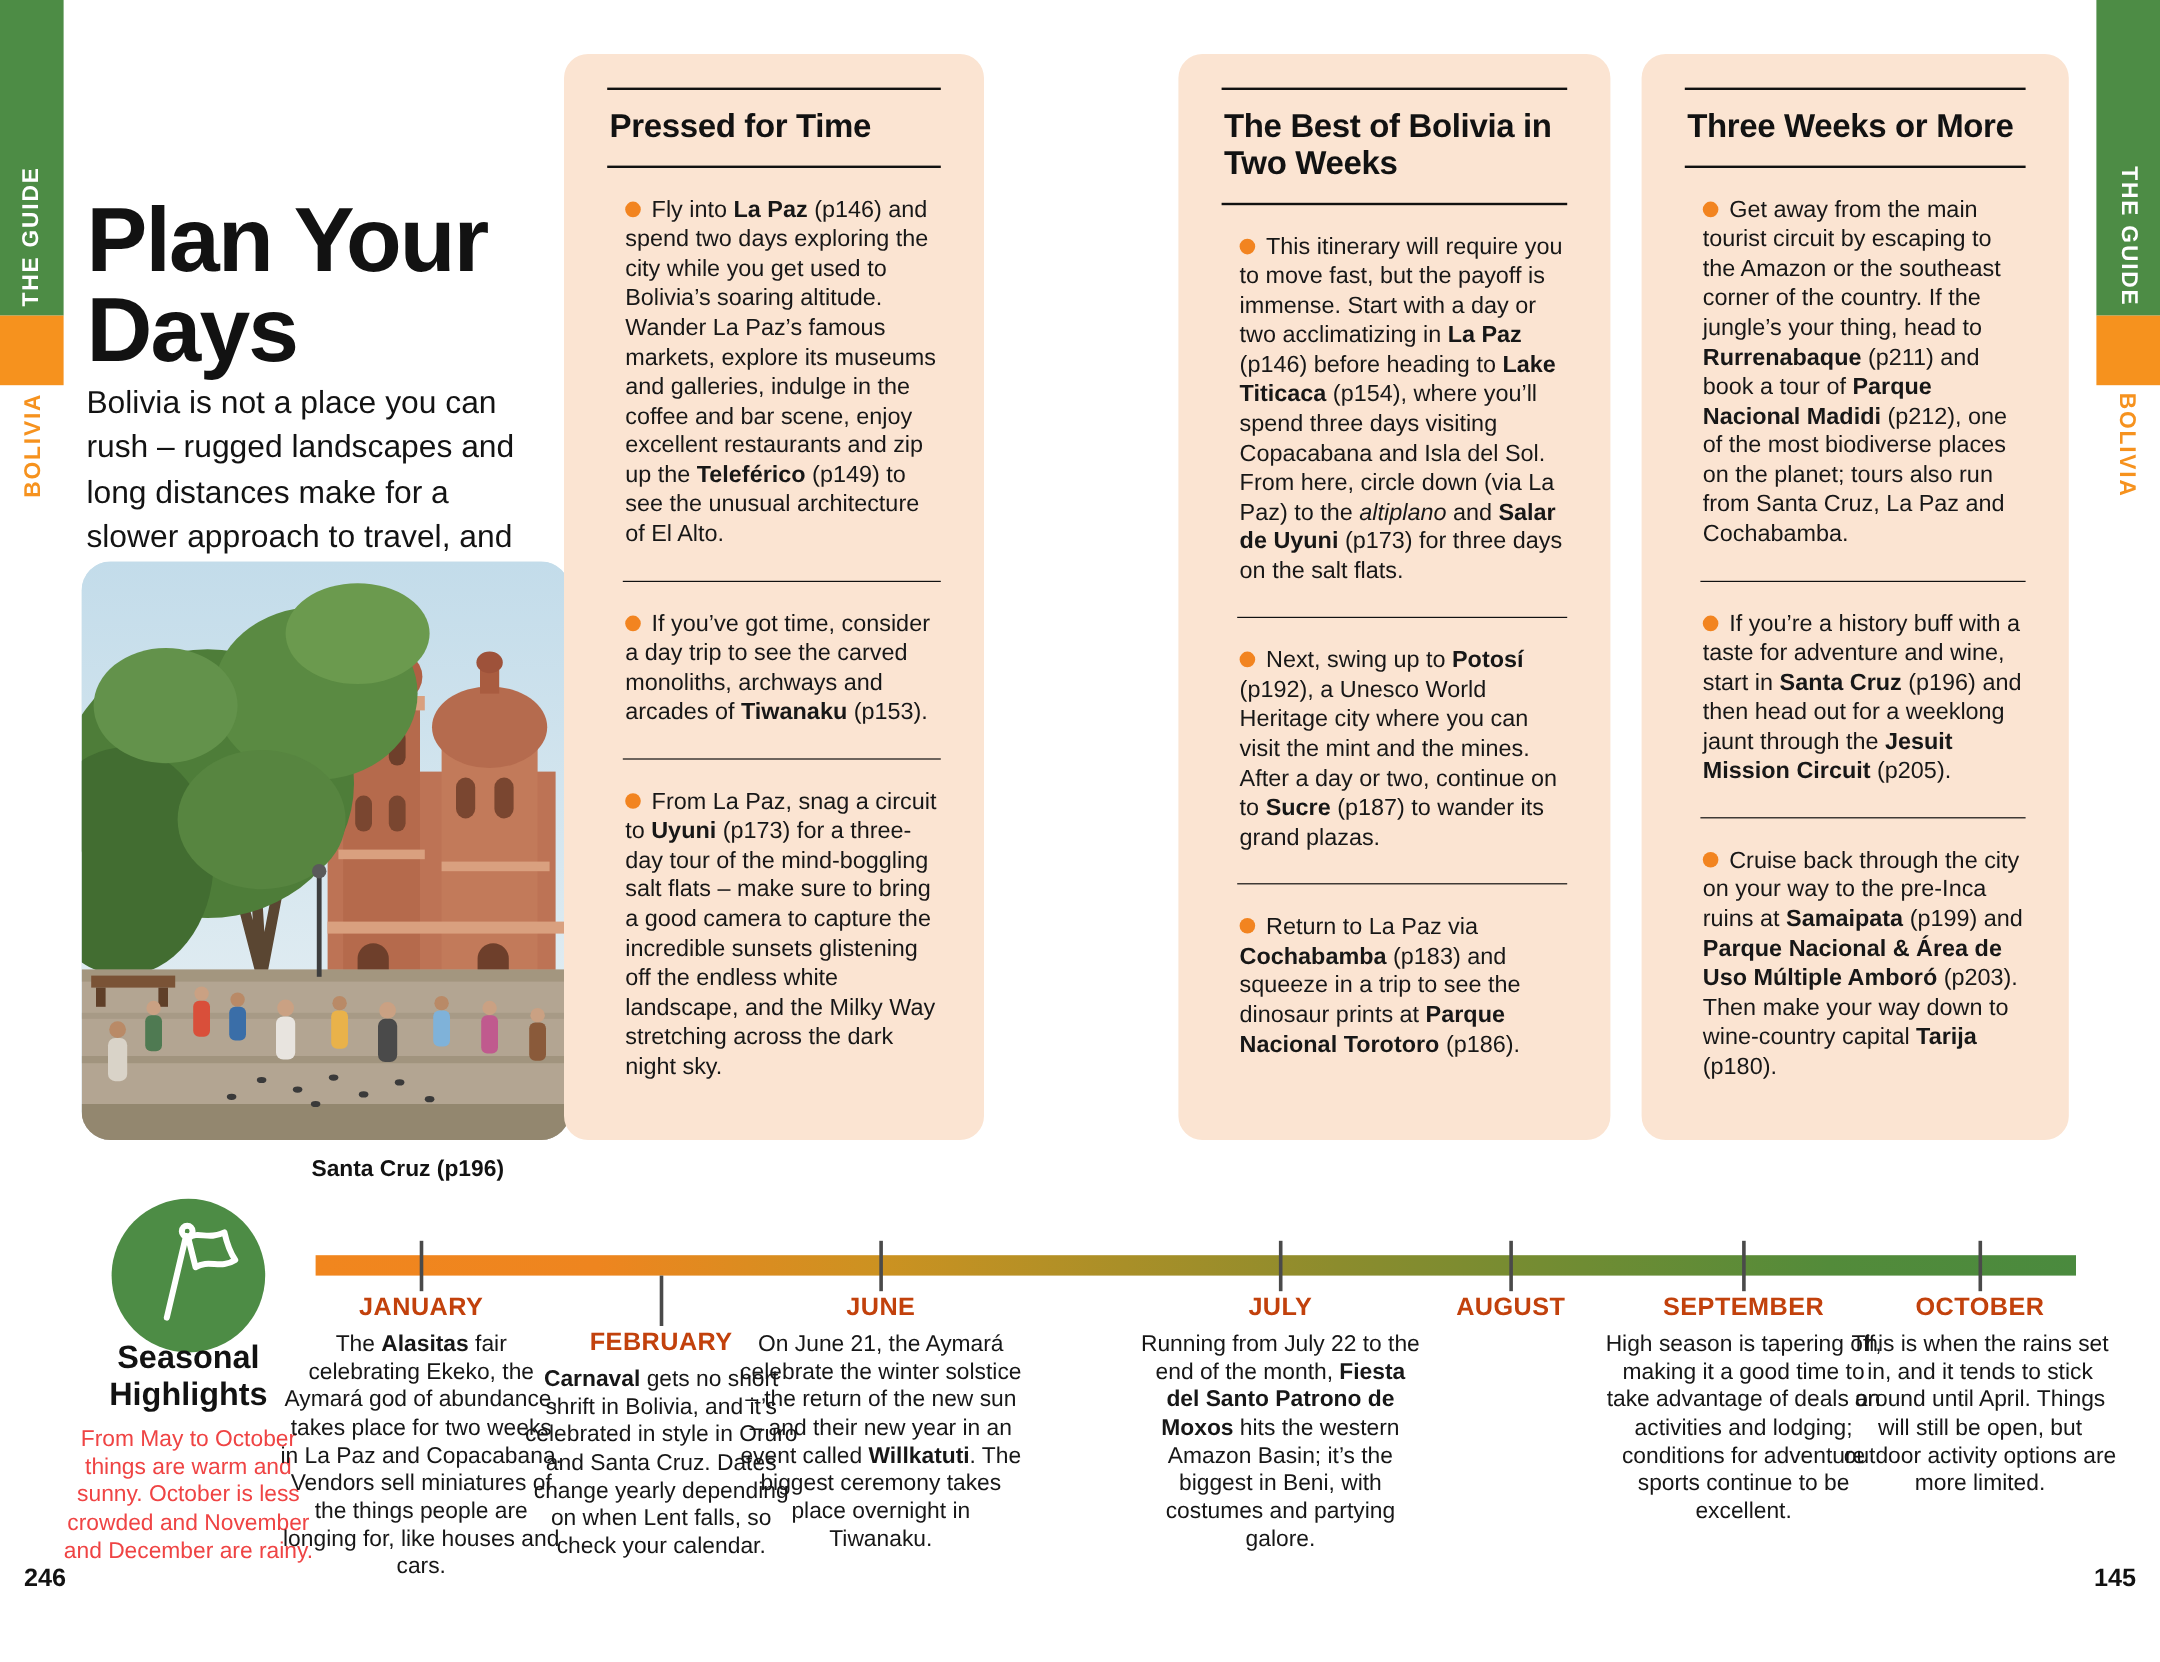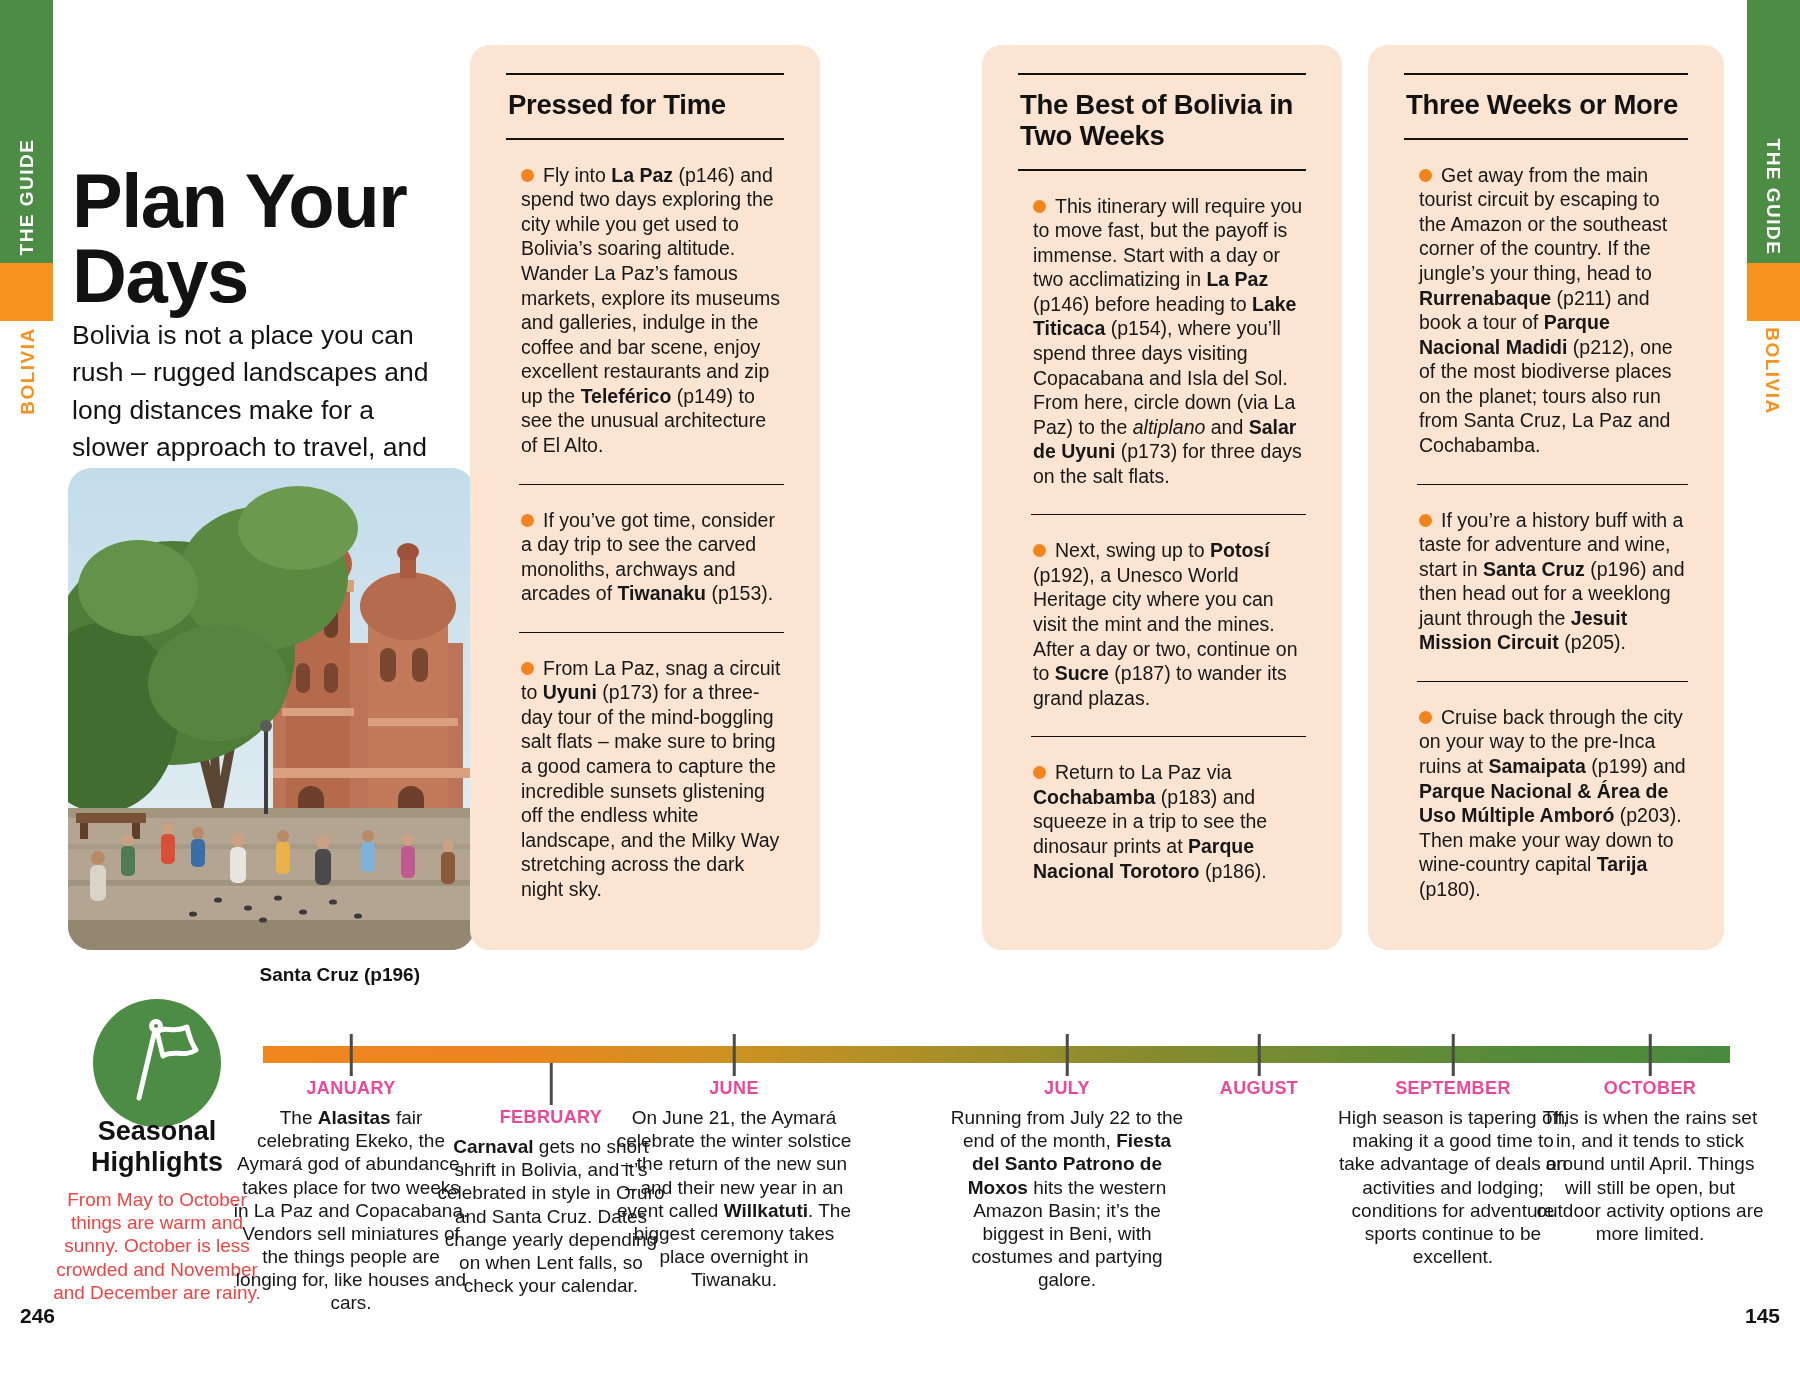--- a/index.html
+++ b/index.html
@@ -58,21 +58,21 @@
           background:linear-gradient(90deg,#F1861E 0%,#EE851F 16%,#CC9221 32%,#A98F28 46%,
                      #8C8C2D 58%,#6F8C33 72%,#538B3A 86%,#4A8A3E 100%);}
   #months{position:absolute;left:0;top:1078px;width:100%;height:0;}
   .month{position:absolute;width:250px;text-align:center;}
   .month:nth-of-type(1){left:226px;} .month:nth-of-type(2){left:426px;margin-top:29px;}
   .month:nth-of-type(3){left:609px;} .month:nth-of-type(4){left:942px;}
   .month:nth-of-type(5){left:1134px;} .month:nth-of-type(6){left:1328px;}
   .month:nth-of-type(7){left:1525px;}
   .tick{position:absolute;left:50%;top:-44px;width:2.5px;height:42px;background:#4a4a4a;
         transform:translateX(-50%);}
-  .month-label{margin:0;font-size:18px;font-weight:700;letter-spacing:.4px;color:#ec4899;text-align:center;}
+  .month-label{margin:0;font-size:21px;font-weight:700;letter-spacing:.4px;color:#c2410c;text-align:center;}
   .month-text{width:236px;margin:7px auto 0;font-size:19px;line-height:1.22;color:#171717;}
 
   .pagenum{position:absolute;font-size:21px;font-weight:700;color:#121212;}
   .pagenum.l{left:20px;top:1304px;}
   .pagenum.r{left:1722px;top:1304px;width:58px;text-align:right;}
 </style>
 </head>
 <body>
 
 <div class="page">

